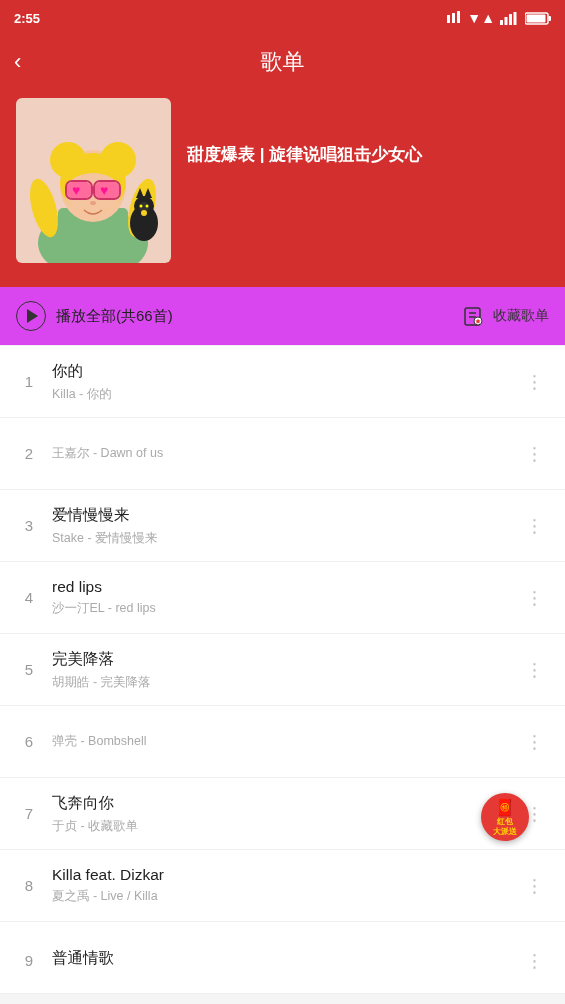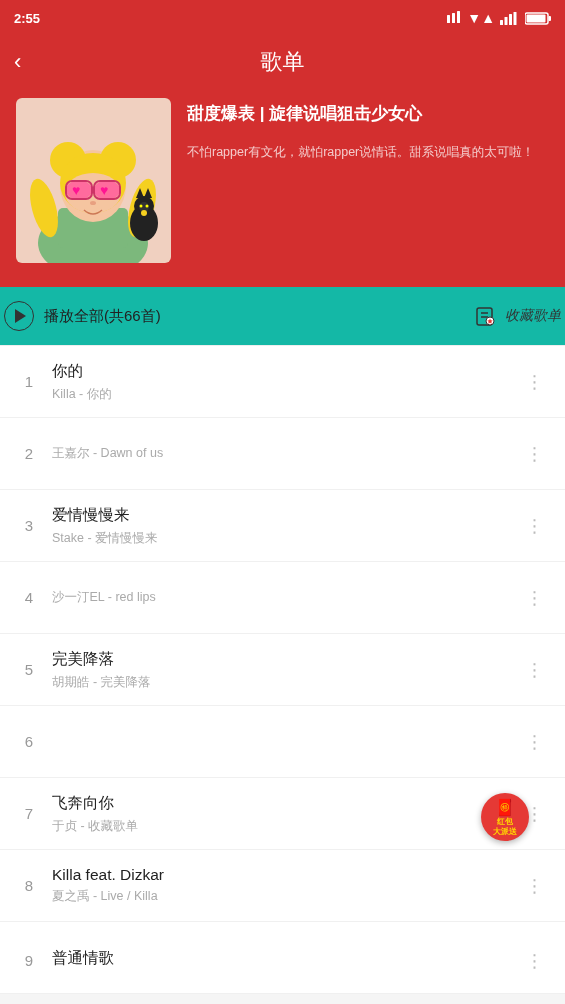--- a/index.html
+++ b/index.html
@@ -62,41 +62,42 @@
       overflow: hidden;
       flex-shrink: 0;
       background: #c62828;
     }
     .hero-info {
       flex: 1;
       display: flex;
       flex-direction: column;
       justify-content: flex-start;
       padding-top: 4px;
+      margin-top: 41px;
     }
     .hero-title {
       color: white;
       font-size: 17px;
       font-weight: 700;
       line-height: 1.4;
       margin-bottom: 16px;
     }
     .hero-desc {
       color: rgba(255,255,255,0.75);
       font-size: 12.5px;
       line-height: 1.6;
     }
 
     
     .toolbar {
-      background: #14b8a6;
+      background: #d946ef;
       display: flex;
       align-items: center;
       justify-content: space-between;
-      padding: 14px 4px;
+      padding: 14px 16px;
       border-bottom: 1px solid #eee;
     }
     .toolbar-left {
       display: flex;
       align-items: center;
       gap: 10px;
     }
     .play-all-circle {
       width: 30px;
       height: 30px;
@@ -118,21 +119,20 @@
     .play-all-text {
       font-size: 15px;
       font-weight: 500;
       color: #222;
     }
     .toolbar-right {
       display: flex;
       align-items: center;
       gap: 7px;
       cursor: pointer;
-      font-style: italic;
     }
     .collect-text {
       font-size: 14px;
       color: #333;
     }
 
     
     .song-list {
       background: white;
     }
@@ -278,21 +278,20 @@
       <polygon points="128,100 132,90 136,100" fill="#222"></polygon>
       <ellipse cx="128" cy="109" rx="5" ry="5" fill="#333"></ellipse>
       <circle cx="125" cy="108" r="1.5" fill="#ffff00"></circle>
       <circle cx="131" cy="108" r="1.5" fill="#ffff00"></circle>
 
       <circle cx="128" cy="115" r="3" fill="#f5d020"></circle>
     </svg>
   </div>
   <div class="hero-info">
     <div class="hero-title">甜度爆表 | 旋律说唱狙击少女心</div>
-    <div class="hero-desc">不怕rapper有文化，就怕rapper说情话。甜系说唱真的太可啦！</div>
   </div>
 </div>
 
 <div class="toolbar">
   <div class="toolbar-left">
     <div class="play-all-circle">
       <div class="play-all-icon"></div>
     </div>
     <span class="play-all-text">播放全部(共66首)</span>
   </div>
@@ -331,37 +330,39 @@
     <div class="song-info">
       <div class="song-name">爱情慢慢来</div>
       <div class="song-artist">Stake - 爱情慢慢来</div>
     </div>
     <span class="song-more">⋮</span>
 
   </div>
     <div class="song-item">
     <span class="song-index">4</span>
     <div class="song-info">
+      <div class="song-name">red lips</div>
       <div class="song-artist">沙一汀EL - red lips</div>
     </div>
     <span class="song-more">⋮</span>
 
   </div>
     <div class="song-item">
     <span class="song-index">5</span>
     <div class="song-info">
       <div class="song-name">完美降落</div>
       <div class="song-artist">胡期皓 - 完美降落</div>
     </div>
     <span class="song-more">⋮</span>
 
   </div>
     <div class="song-item">
     <span class="song-index">6</span>
     <div class="song-info">
+      <div class="song-artist">弹壳 - Bombshell</div>
     </div>
     <span class="song-more">⋮</span>
 
   </div>
     <div class="song-item">
     <span class="song-index">7</span>
     <div class="song-info">
       <div class="song-name">飞奔向你</div>
       <div class="song-artist">于贞 - 收藏歌单</div>
     </div>

